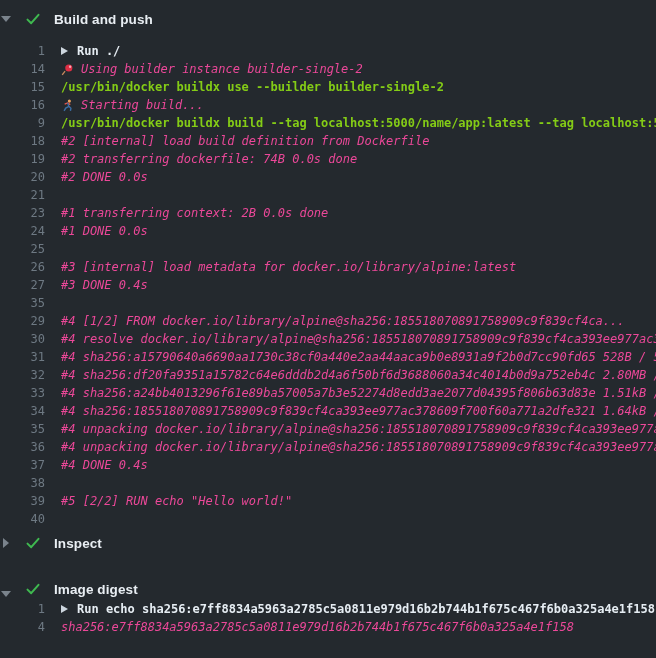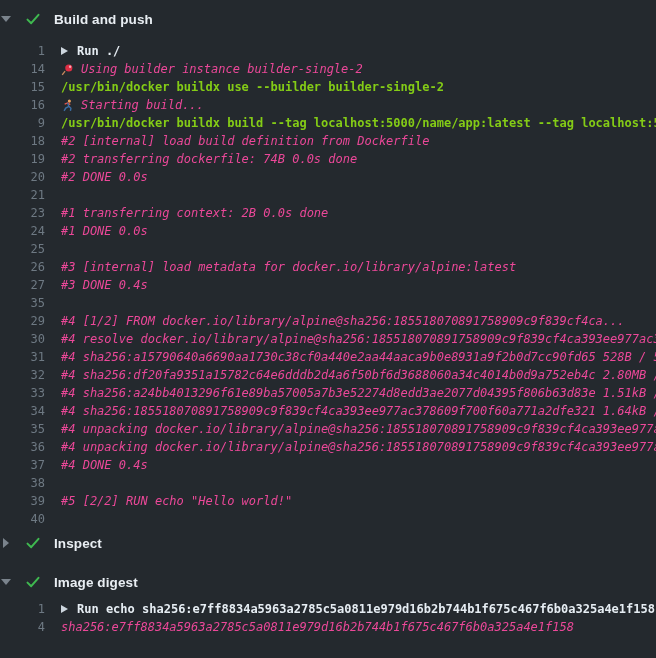--- a/index.html
+++ b/index.html
@@ -69,21 +69,21 @@
   .play{
     width:0;height:0;flex:none;
     border-top:4.5px solid transparent;
     border-bottom:4.5px solid transparent;
     border-left:7px solid #cdd6de;
     margin-right:9px;
     cursor:pointer;
   }
   .em{flex:none;margin-right:7px;}
   #sec-inspect{margin-top:0;}
-  #sec-digest-h{margin-top:9px;}
+  #sec-digest-h{margin-top:9px;align-items:flex-end;}
 </style>
 </head>
 <body>
 
 <div>
 
   <div class="sec-header">
     <span class="toggle">
         <span class="tri-down"></span>
       </span>

